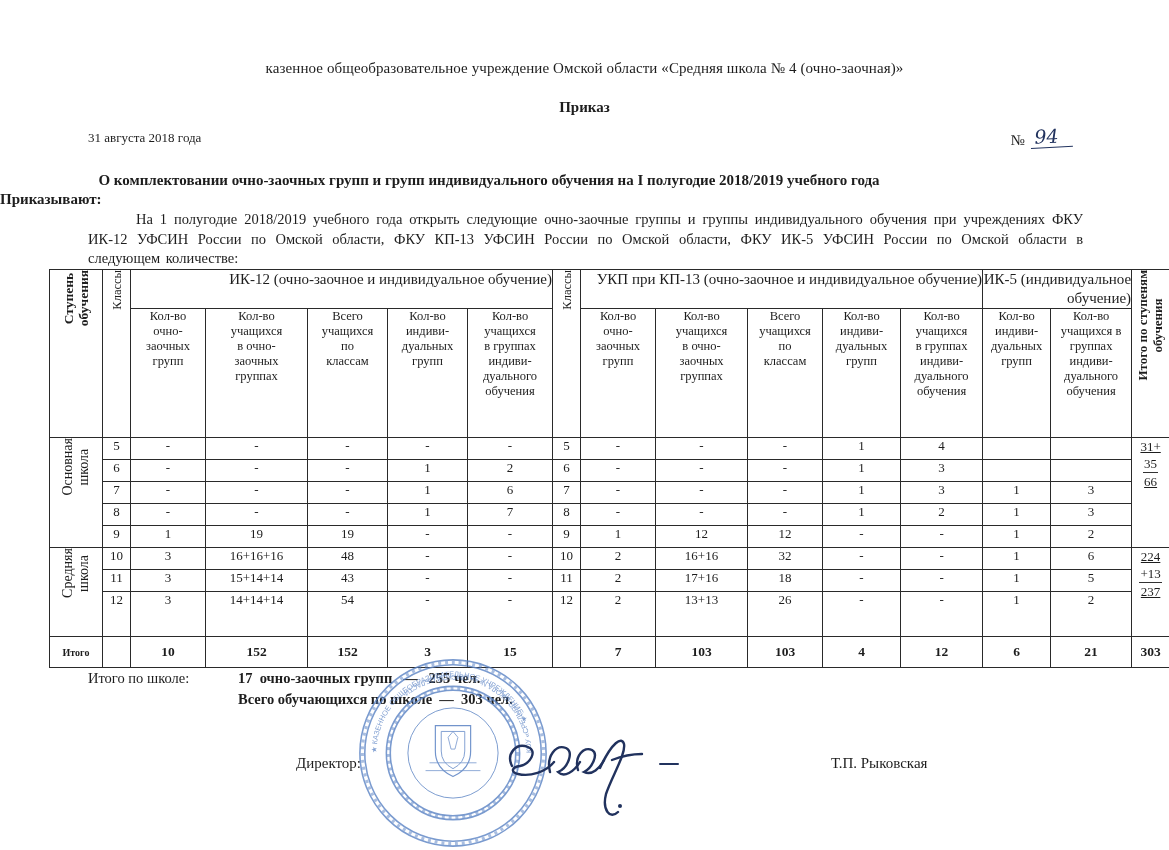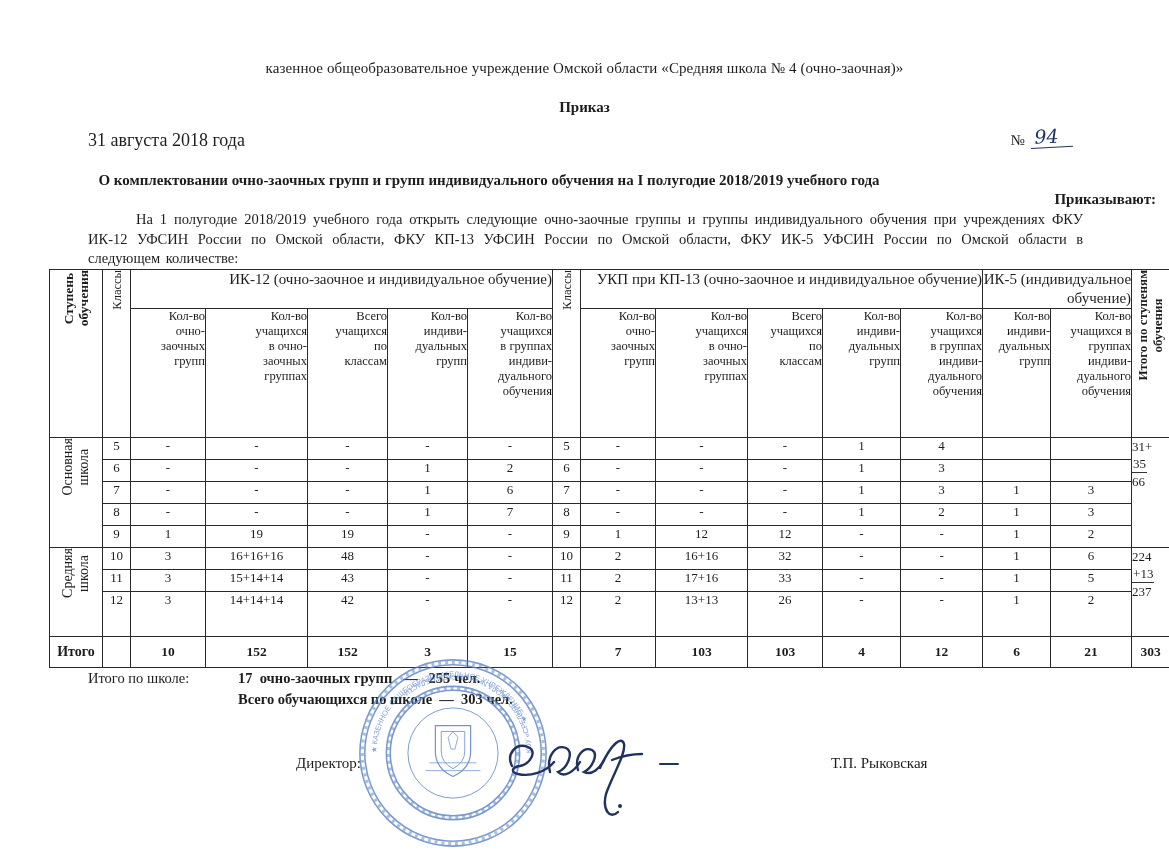--- a/index.html
+++ b/index.html
@@ -38,21 +38,21 @@
     left: 0;
     width: 1169px;
     text-align: center;
     font-size: 15px;
     font-weight: bold;
   }
   .date-row {
     position: absolute;
     top: 130px;
     left: 88px;
-    font-size: 18px;
+    font-size: 13px;
   }
   .num-row {
     position: absolute;
     top: 128px;
     right: 96px;
     font-size: 15px;
     display: flex;
     align-items: flex-end;
     gap: 6px;
   }
@@ -76,21 +76,21 @@
     width: 978px;
     text-align: center;
     font-size: 15px;
     font-weight: bold;
   }
   .order-word {
     position: absolute;
     top: 191px;
     left: 0;
     width: 1156px;
-    text-align: right;
+    text-align: left;
     font-size: 15px;
     font-weight: bold;
   }
 
   .body-par {
     position: absolute;
     top: 210px;
     left: 88px;
     width: 995px;
     font-size: 14.5px;
@@ -125,21 +125,21 @@
     font-weight: bold;
     font-size: 15px;
     line-height: 19px;
     vertical-align: middle;
     padding: 6px 4px;
   }
   .col-head {
     font-size: 12.5px;
     line-height: 15px;
     padding: 6px 4px 4px 5px;
-    text-align: right;
+    text-align: center;
     vertical-align: top;
     height: 128px;
   }
   .vhead {
     text-align: center;
     vertical-align: middle;
     padding: 0;
   }
   .vhead .vtxt {
     writing-mode: vertical-rl;
@@ -178,33 +178,35 @@
     font-size: 13px;
     height: 21px;
   }
   td.cls {
     text-align: center;
     vertical-align: middle;
     font-size: 13px;
   }
   tr.r12 td.num, tr.r12 td.cls { height: 44px; }
   td.sum-cell {
+    text-align: center;
     vertical-align: middle;
     font-size: 13px;
     line-height: 17px;
+    text-decoration: underline;
   }
   td.sum-cell .u { border-bottom: 1px solid #333; display: inline-block; padding: 0 1px;}
   tr.total td {
     font-weight: bold;
     text-align: center;
     vertical-align: middle;
     font-size: 13.5px;
     height: 30px;
   }
-  tr.total td.lbl { font-size: 14px; margin-left: 15px; }
+  tr.total td.lbl { font-size: 10px; margin-left: 15px; }
 
   
   .footer {
     position: absolute;
     top: 670px;
     left: 88px;
     width: 1000px;
     font-size: 14.5px;
   }
   .footer .f-row {
@@ -489,32 +491,32 @@
         <tr>
           <td class="cls">11</td>
           <td class="num">3</td>
           <td class="num">15+14+14</td>
           <td class="num">43</td>
           <td class="num">-</td>
           <td class="num">-</td>
           <td class="cls">11</td>
           <td class="num">2</td>
           <td class="num">17+16</td>
-          <td class="num">33</td>
+          <td class="num">18</td>
           <td class="num">-</td>
           <td class="num">-</td>
           <td class="num">1</td>
           <td class="num">5</td>
         </tr>
 
         <tr class="r12">
           <td class="cls">12</td>
           <td class="num">3</td>
           <td class="num">14+14+14</td>
-          <td class="num">42</td>
+          <td class="num">54</td>
           <td class="num">-</td>
           <td class="num">-</td>
           <td class="cls">12</td>
           <td class="num">2</td>
           <td class="num">13+13</td>
           <td class="num">26</td>
           <td class="num">-</td>
           <td class="num">-</td>
           <td class="num">1</td>
           <td class="num">2</td>

